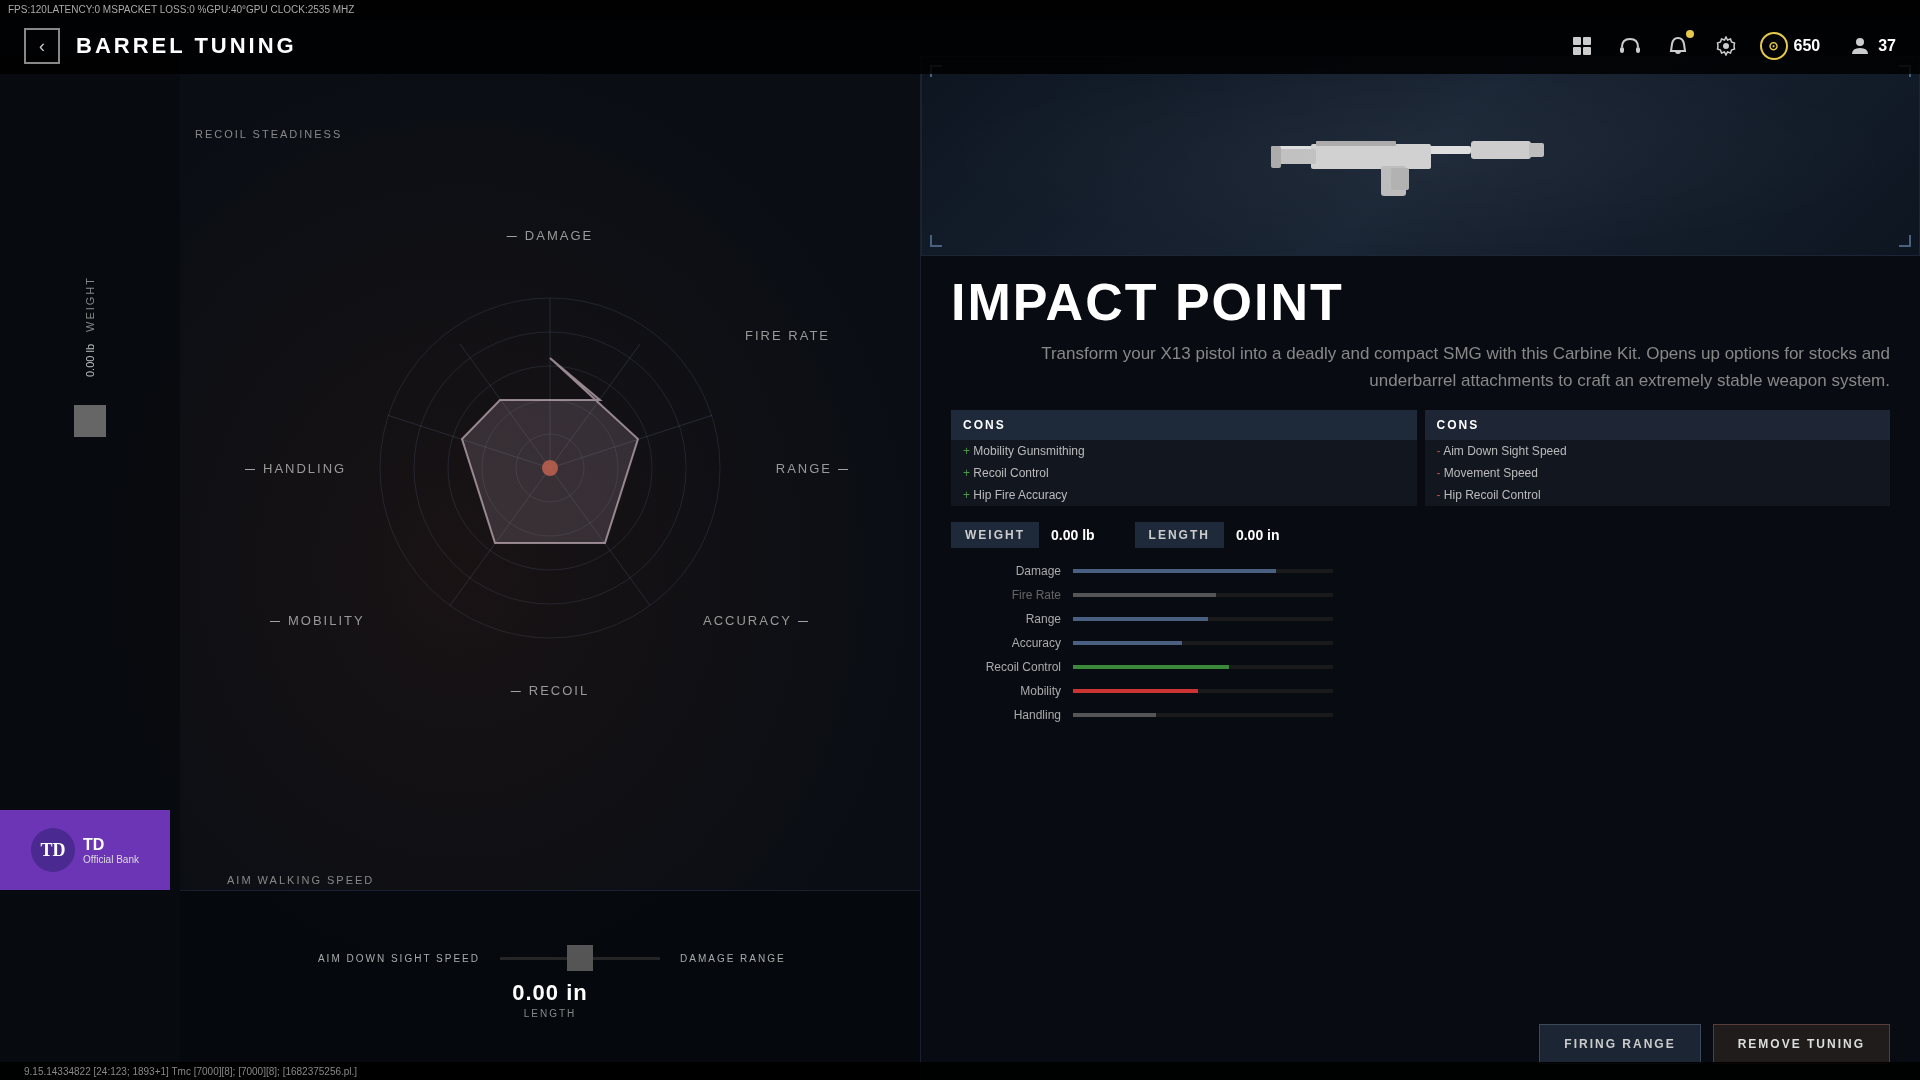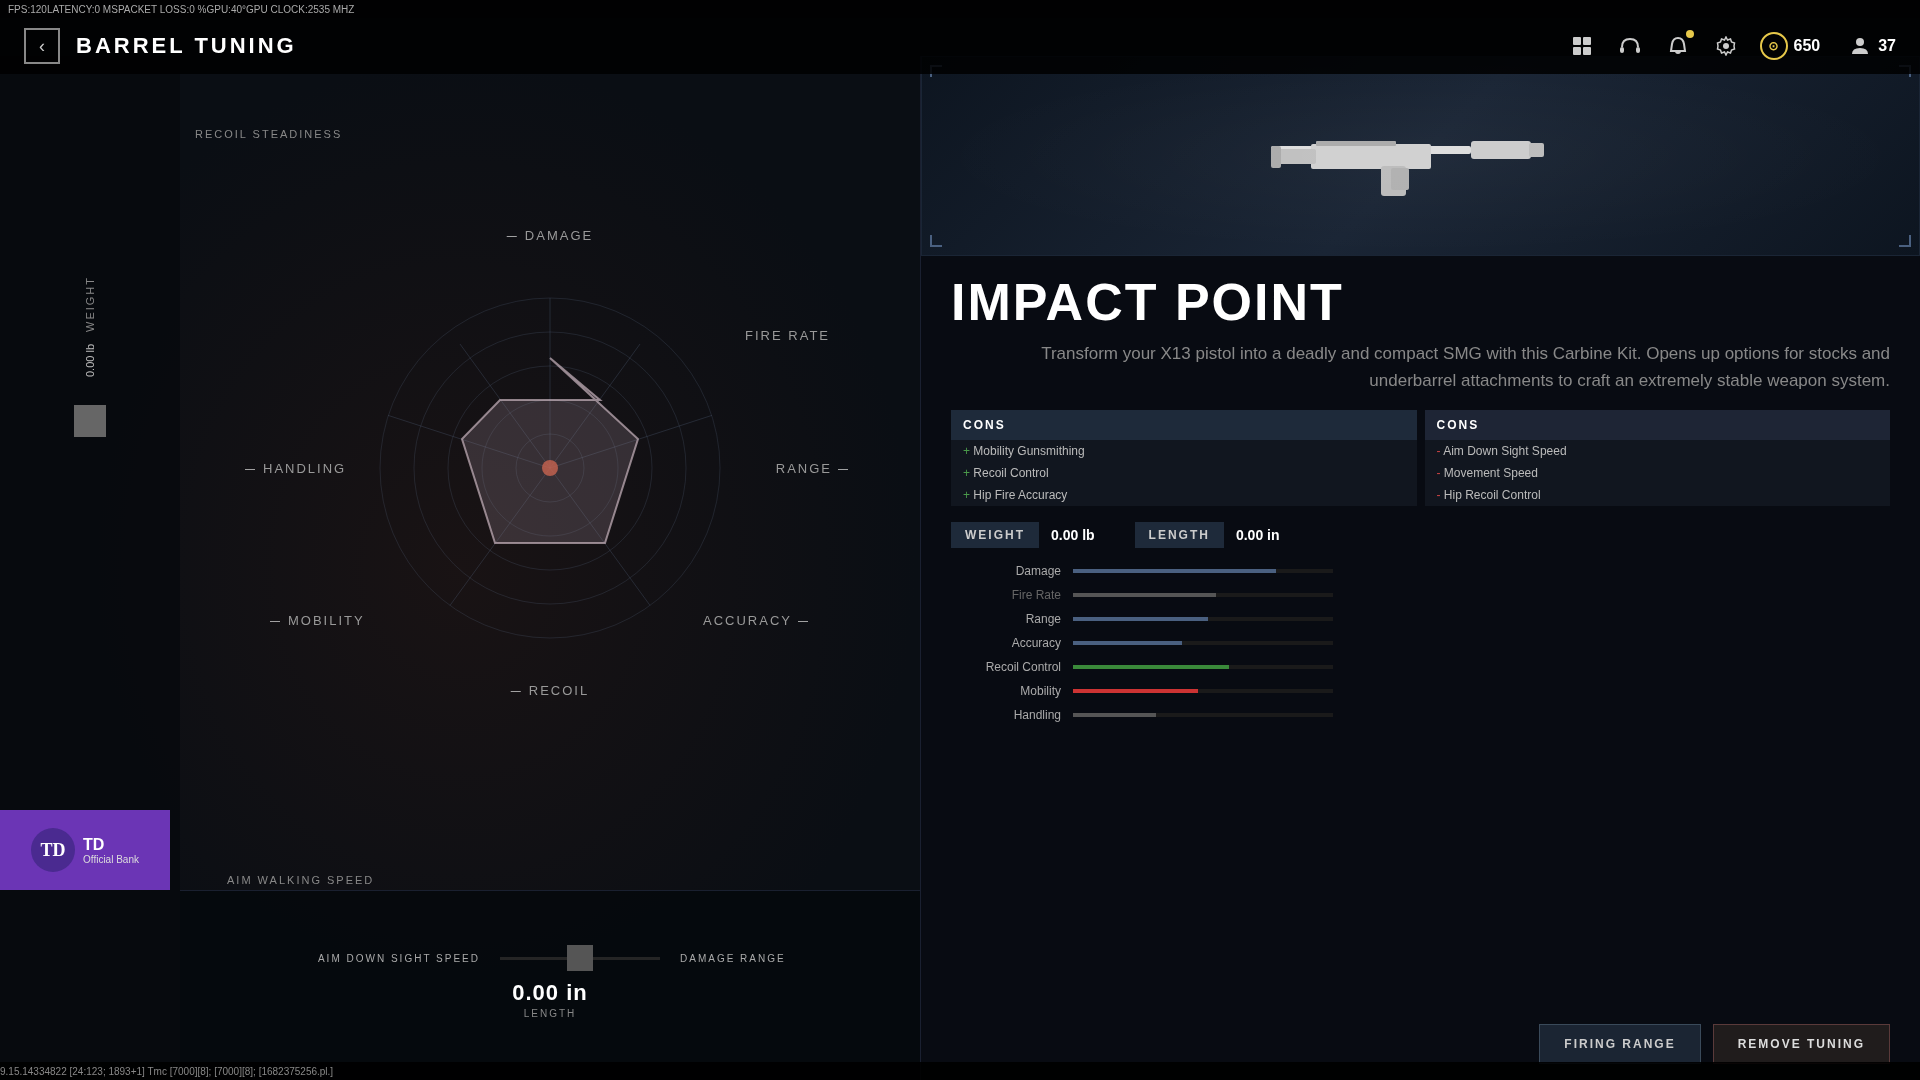--- a/index.html
+++ b/index.html
@@ -451,21 +451,21 @@
 
     .bottom-debug {
       position: absolute;
       bottom: 0;
       left: 0;
       right: 0;
       height: 18px;
       background: rgba(0,0,0,0.9);
       display: flex;
       align-items: center;
-      padding-left: 0;
+      padding-left: 24px;
       font-size: 10px;
       color: #888;
     }
   </style>
 </head>
 <body>
 
 <div class="debug-bar">
   <span>FPS:</span>
   <span>120</span>

